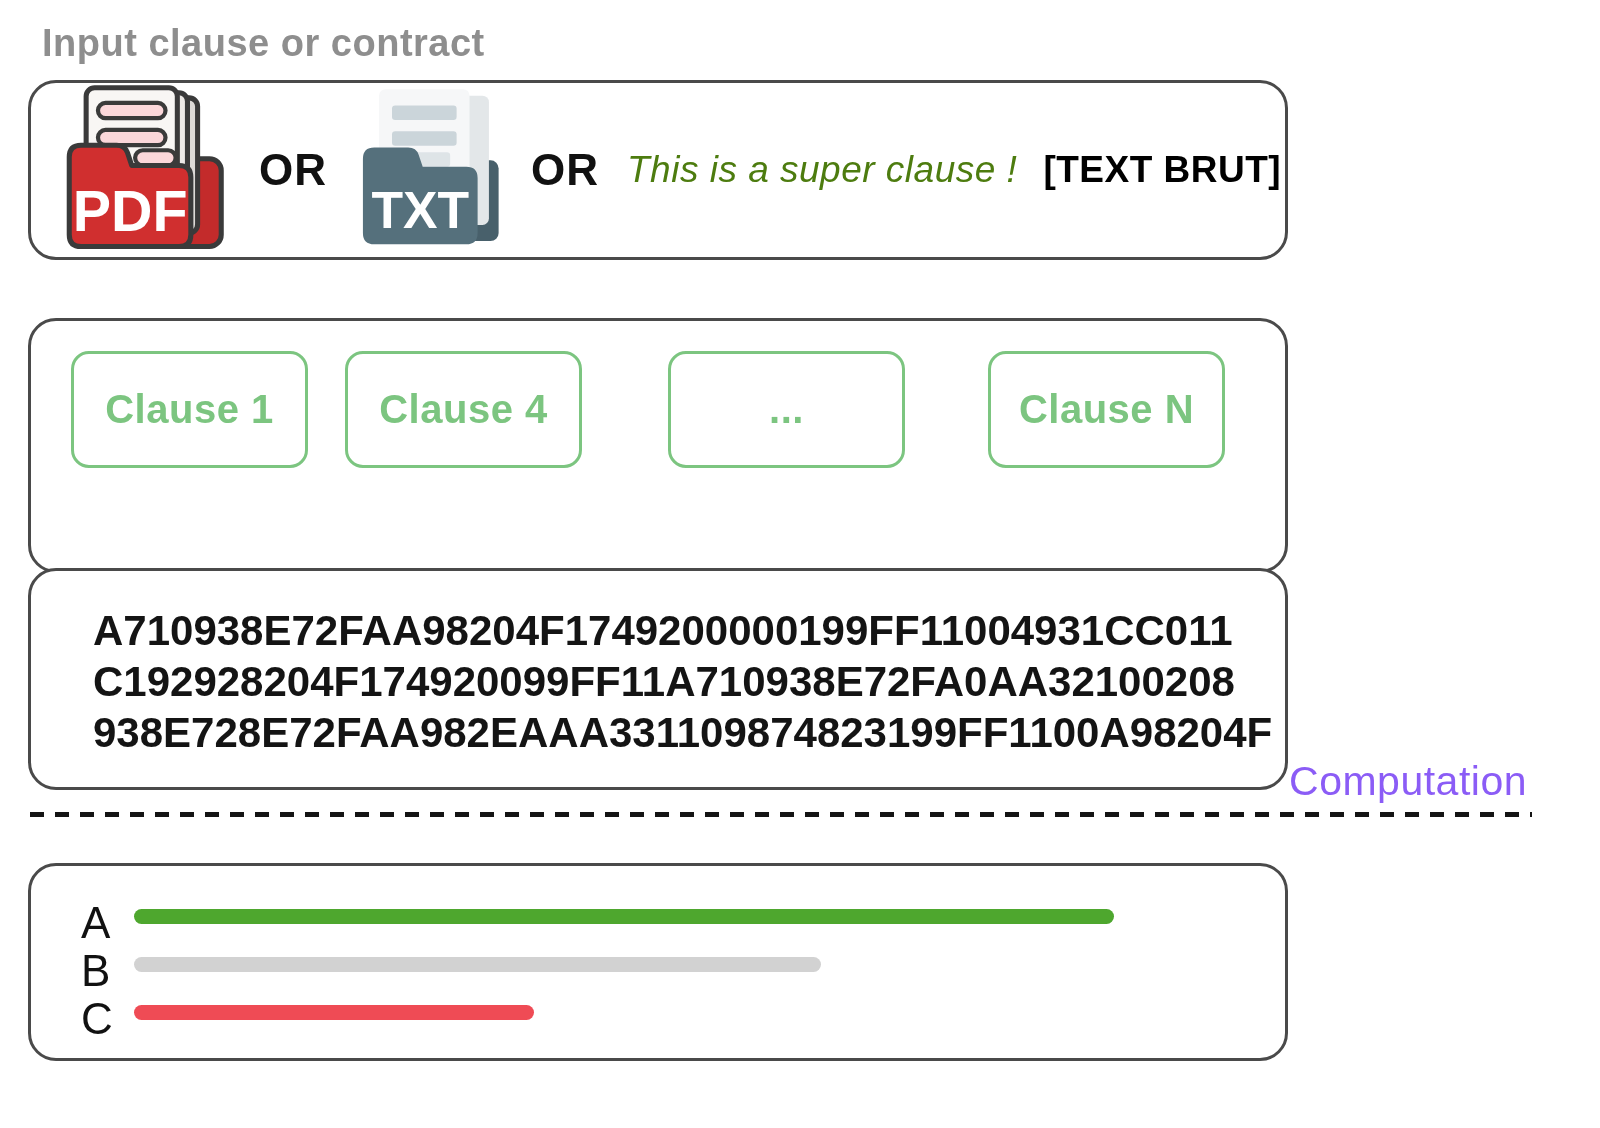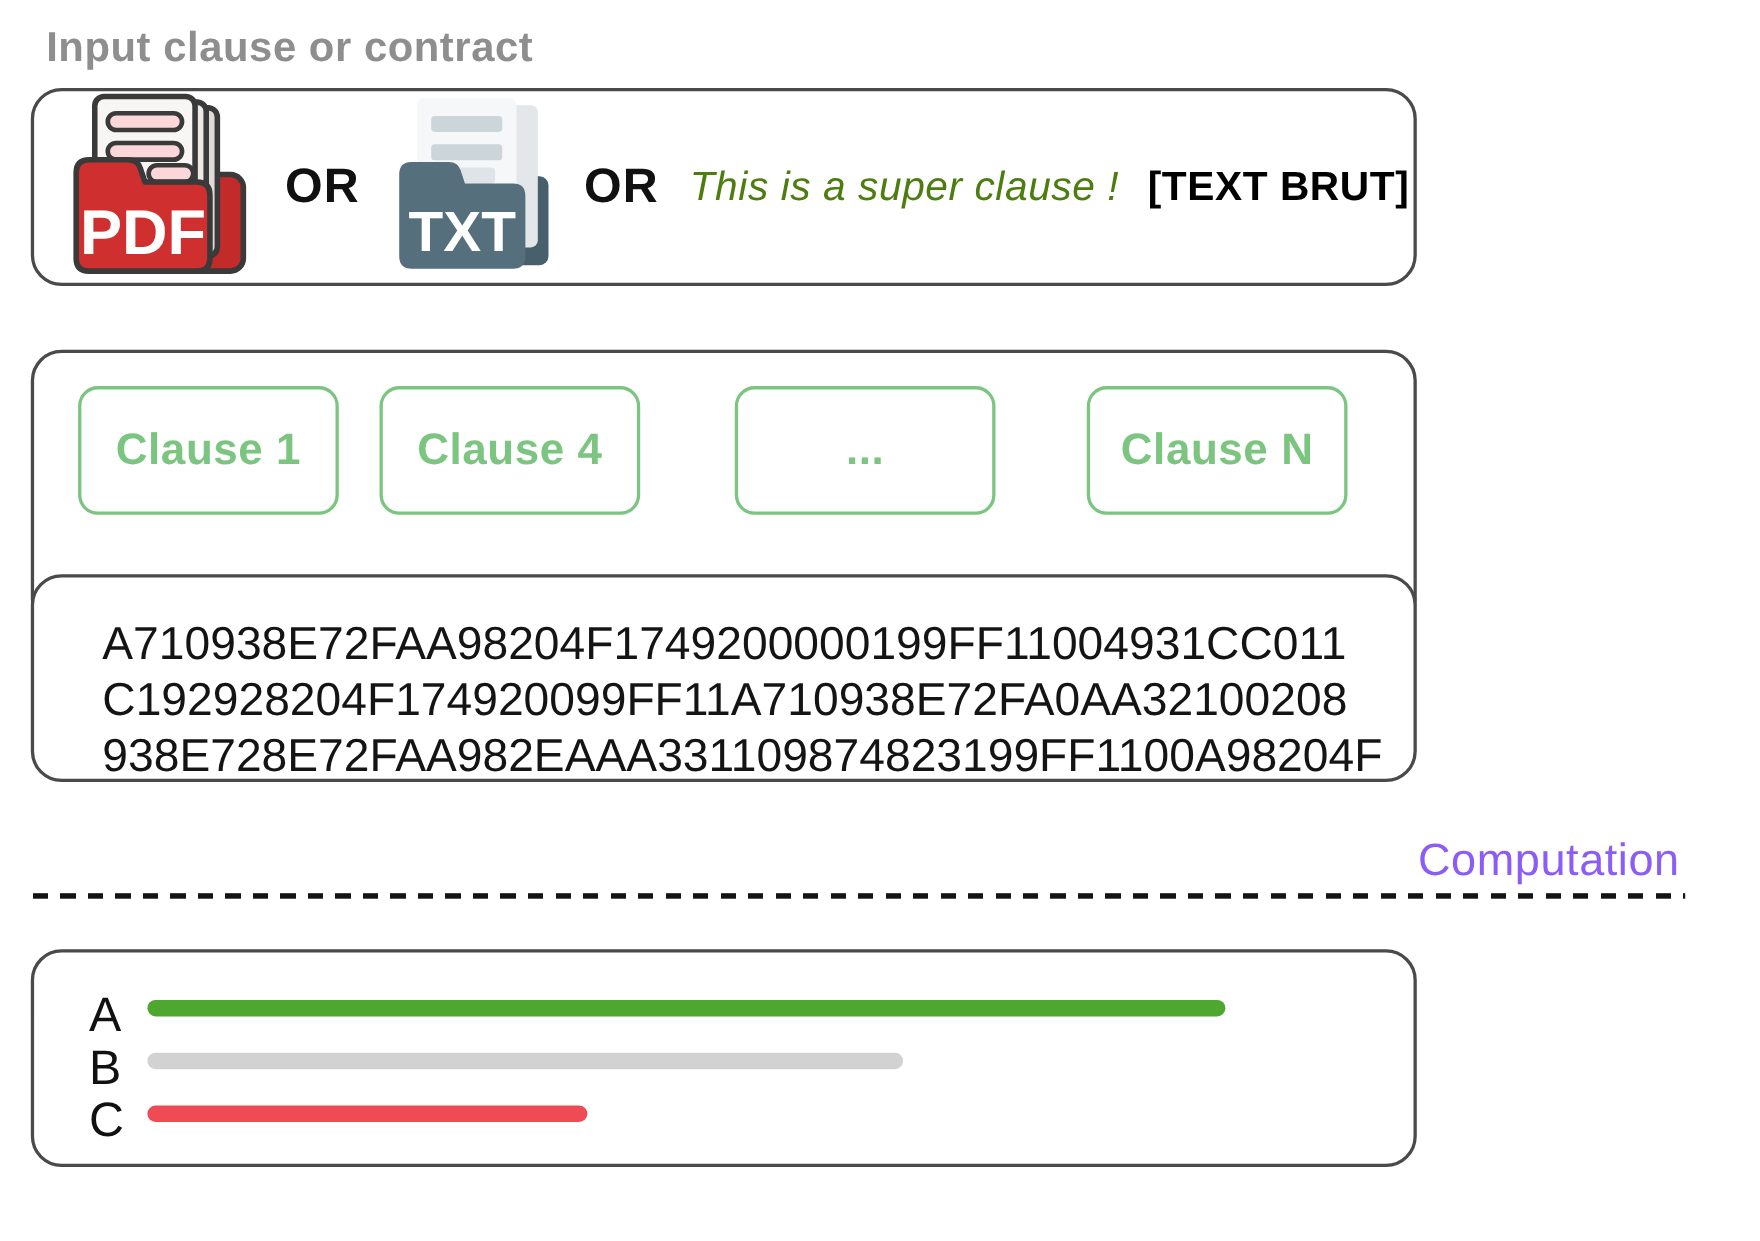--- a/index.html
+++ b/index.html
@@ -25,21 +25,21 @@
 
   .clauses-box{top:318px;height:255px;}
   .chip{
     position:absolute;top:30px;width:237px;height:117px;box-sizing:border-box;
     border:3px solid #7CC580;border-radius:18px;
     display:flex;align-items:center;justify-content:center;
     font-size:40px;font-weight:bold;color:#7CC580;letter-spacing:.5px;
   }
   .chip.c1{left:40px;}.chip.c2{left:314px;}.chip.c3{left:637px;}.chip.c4{left:957px;}
 
-  .hash-box{top:522px;height:189px;padding:34px 0 0 62px;}
+  .hash-box{top:568px;height:222px;padding:34px 0 0 62px;font-weight:bold;}
   .hex-line{
     font-size:42px;line-height:51px;color:#141414;letter-spacing:0;
     font-family:"Liberation Sans",sans-serif;white-space:nowrap;
   }
 
   .computation-label{
     position:absolute;top:758px;right:73px;font-size:41px;color:#8b5cf6;letter-spacing:.5px;
   }
   .dashed-divider{
     position:absolute;left:30px;top:812px;width:1502px;height:5px;

